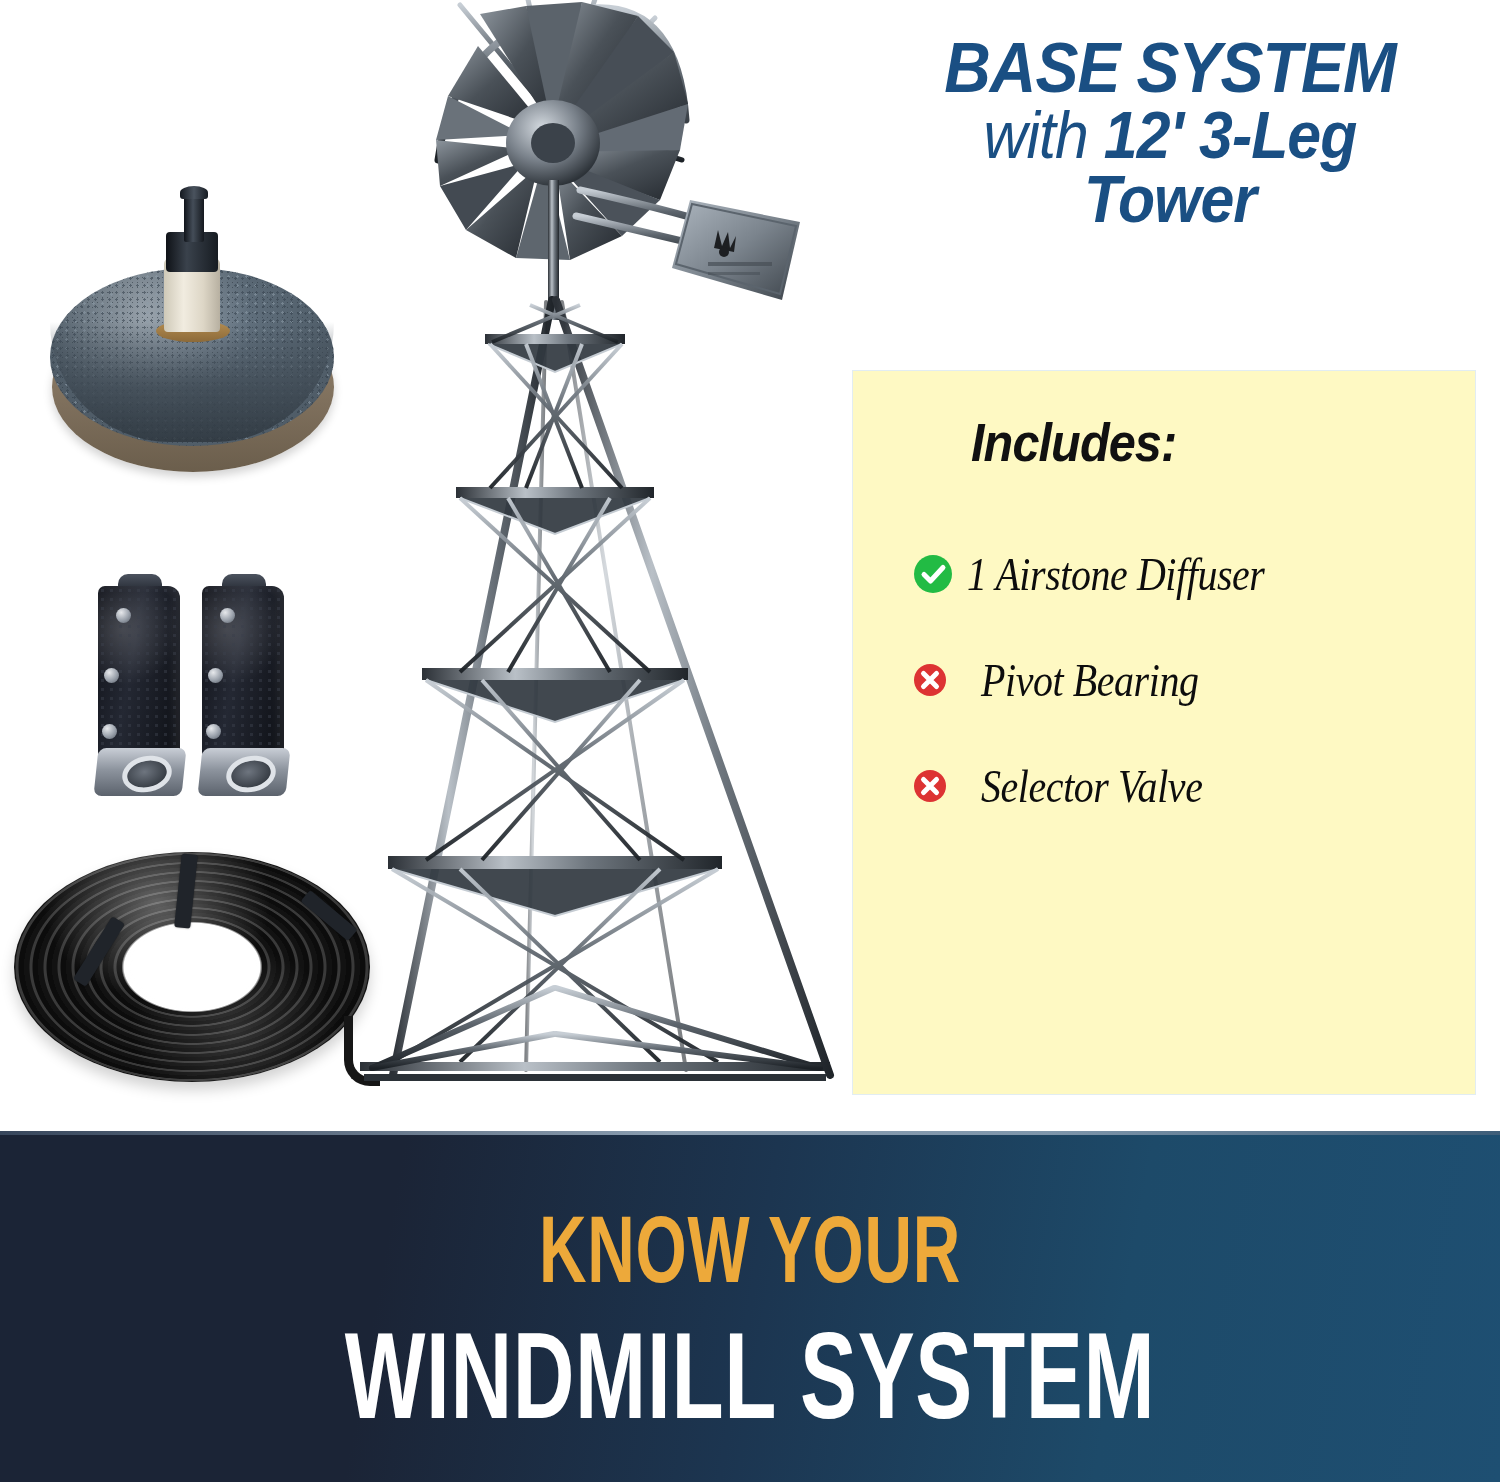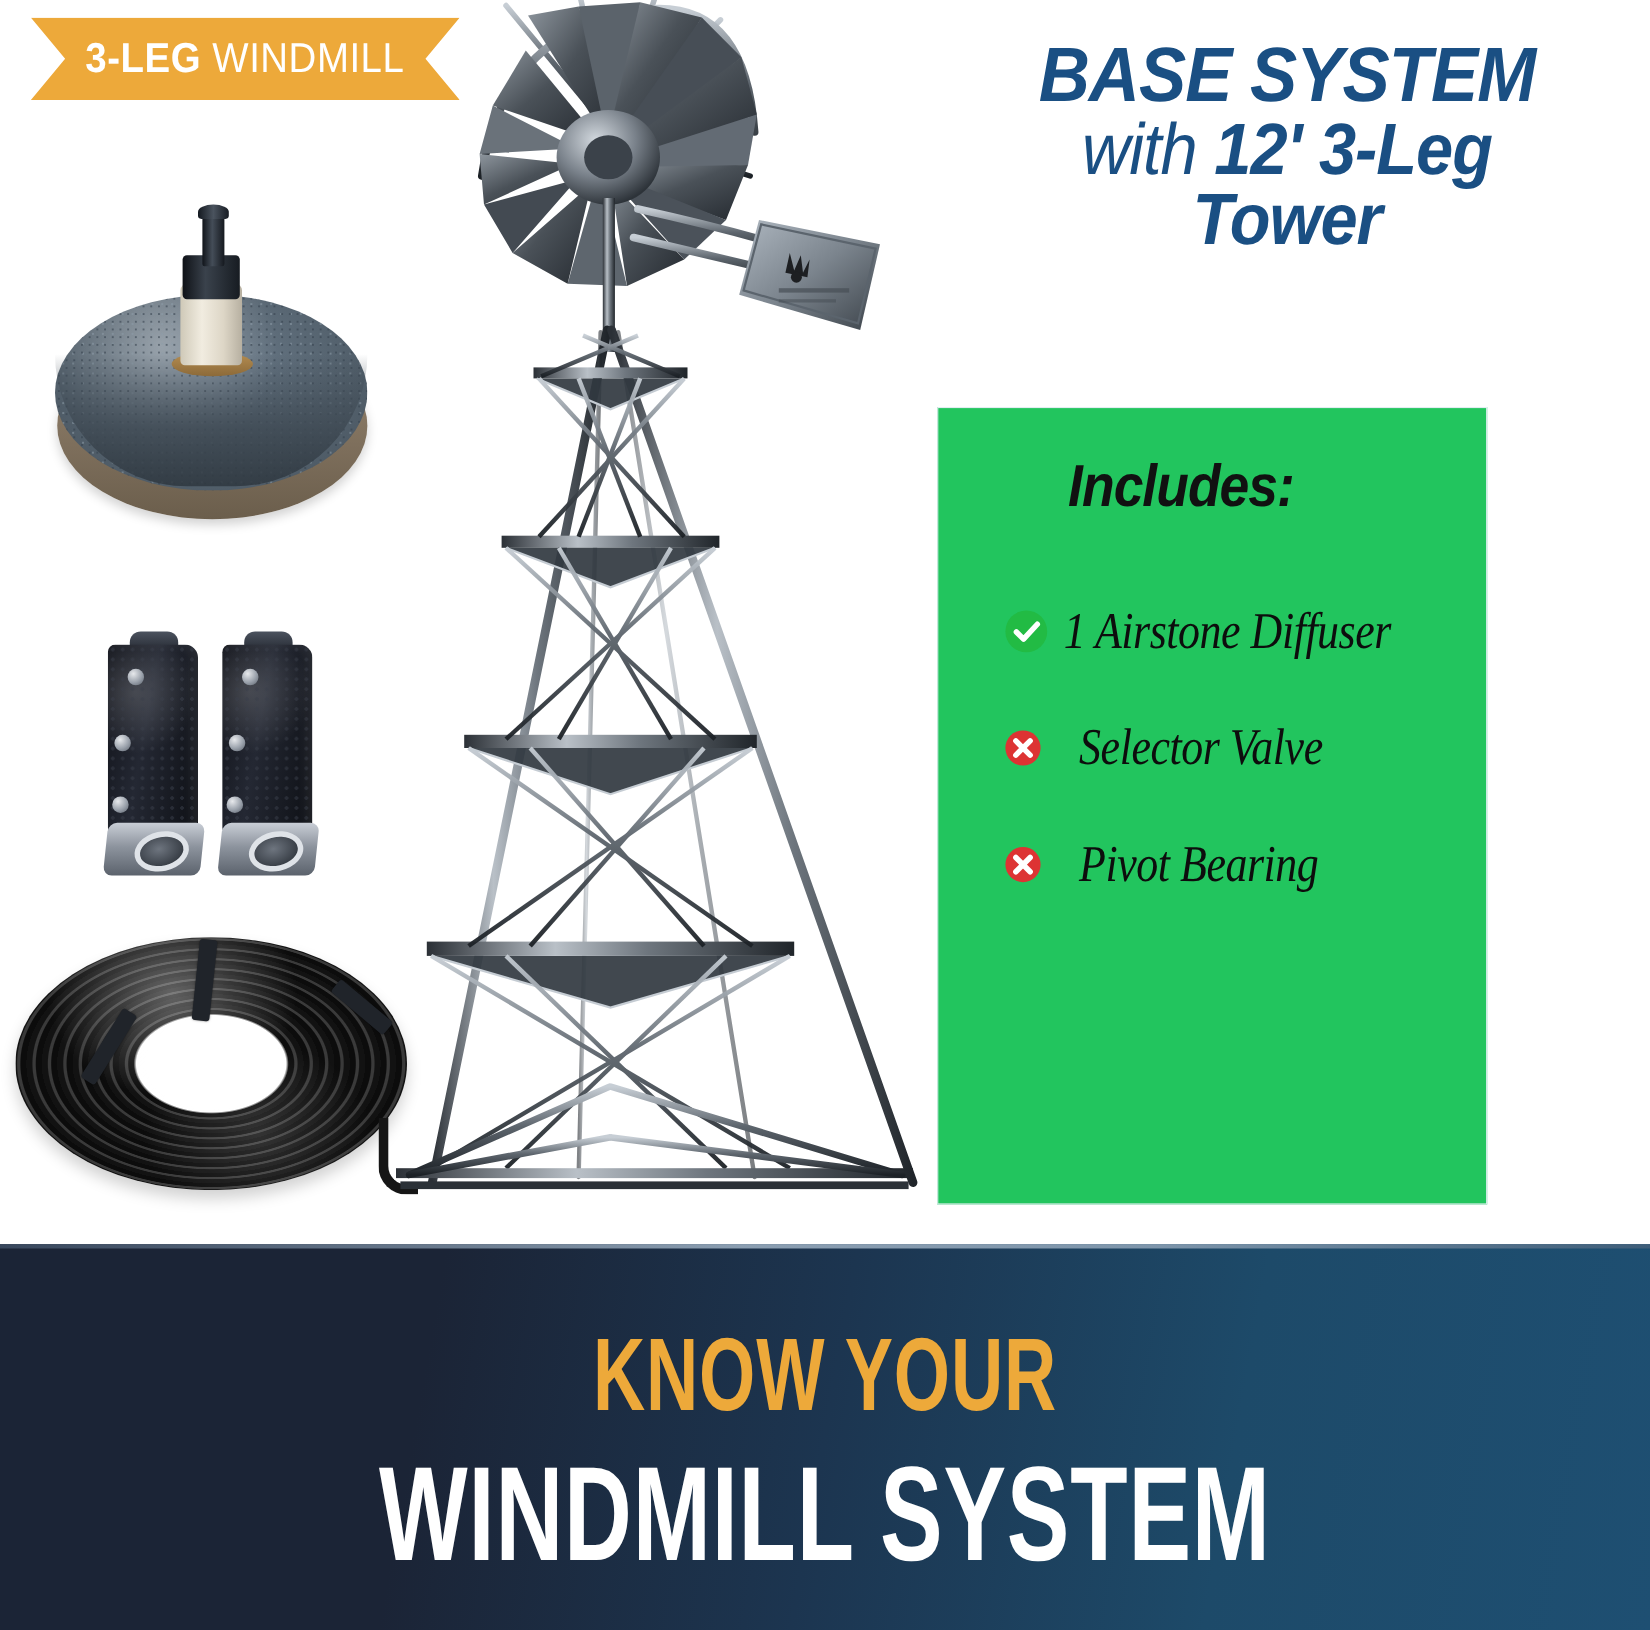--- a/index.html
+++ b/index.html
@@ -43,22 +43,22 @@
     transform: scaleX(0.92); transform-origin: center top;
   }
   .headline .l1 { display:block; font-size: 70px; }
   .headline .l2 { display:block; font-size: 66px; }
   .headline .l2 .light { font-weight: 400; }
   .headline .l3 { display:block; font-size: 66px; }
 
   
   .panel {
     position: absolute; left: 852px; top: 370px;
-    width: 500px; height: 725px;
-    background: #22c55e;
+    width: 624px; height: 725px;
+    background: #fef9c3;
     border: 1px solid #e2edf2;
   }
   .panel-title {
     position: absolute; left: 118px; top: 40px;
     font-size: 54px; font-weight: 700; font-style: italic;
     color: #111111; letter-spacing: -1px;
     transform: scaleX(0.9); transform-origin: left top;
   }
   .items { position: absolute; left: 58px; top: 150px; width: 540px; font-family: Liberation Serif, serif; }
   .item {
@@ -242,23 +242,20 @@
 
   
   #windmill { left: 330px; top: 0px; width: 560px; height: 1105px; }
   #windmill svg { display:block; }
 </style>
 </head>
 <body>
 
 <div id="page">
 
-  <div class="ribbon">
-    <div class="ribbon-text"><span class="b">3-LEG</span><span class="l"> WINDMILL</span></div>
-  </div>
 
   <div class="headline">
     <span class="l1">BASE SYSTEM</span>
     <span class="l2"><span class="light">with </span><span>12' 3-Leg</span></span>
     <span class="l3">Tower</span>
   </div>
 
   <div class="photo" id="airstone">
     <div class="stone-rim"></div>
     <div class="stone-disc">
@@ -467,31 +464,31 @@
 
 
 
       <div class="item no">
         <span class="ico">
           <svg width="38" height="38" viewBox="0 0 38 38">
             <circle cx="19" cy="19" r="16" fill="#dd3333"></circle>
             <path d="M12.5 12.5 L25.5 25.5 M25.5 12.5 L12.5 25.5" fill="none" stroke="#ffffff" stroke-width="5" stroke-linecap="round"></path>
           </svg>
         </span>
-        <span class="item-label">Selector Valve</span>
+        <span class="item-label">Pivot Bearing</span>
       </div>
 
       <div class="item no">
         <span class="ico">
           <svg width="38" height="38" viewBox="0 0 38 38">
             <circle cx="19" cy="19" r="16" fill="#dd3333"></circle>
             <path d="M12.5 12.5 L25.5 25.5 M25.5 12.5 L12.5 25.5" fill="none" stroke="#ffffff" stroke-width="5" stroke-linecap="round"></path>
           </svg>
         </span>
-        <span class="item-label">Pivot Bearing</span>
+        <span class="item-label">Selector Valve</span>
       </div>
 
     </div>
   </div>
 
   <div class="bottom">
     <div class="bottom-inner">
       <span class="kicker">KNOW YOUR</span>
       <span class="mainline">WINDMILL SYSTEM</span>
     </div>

